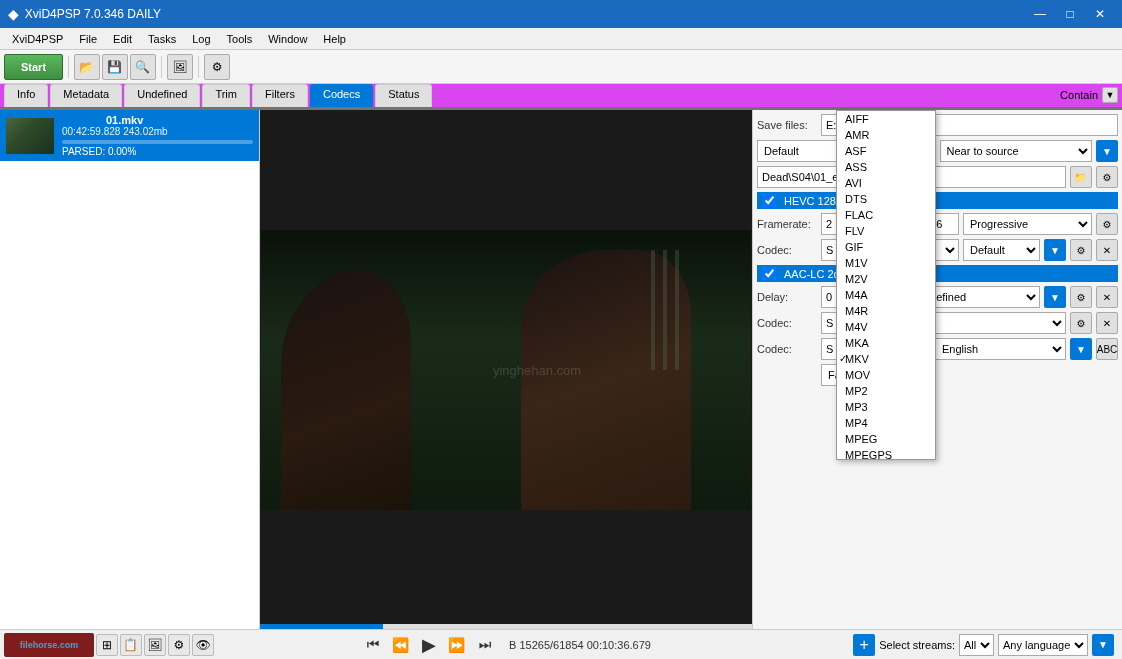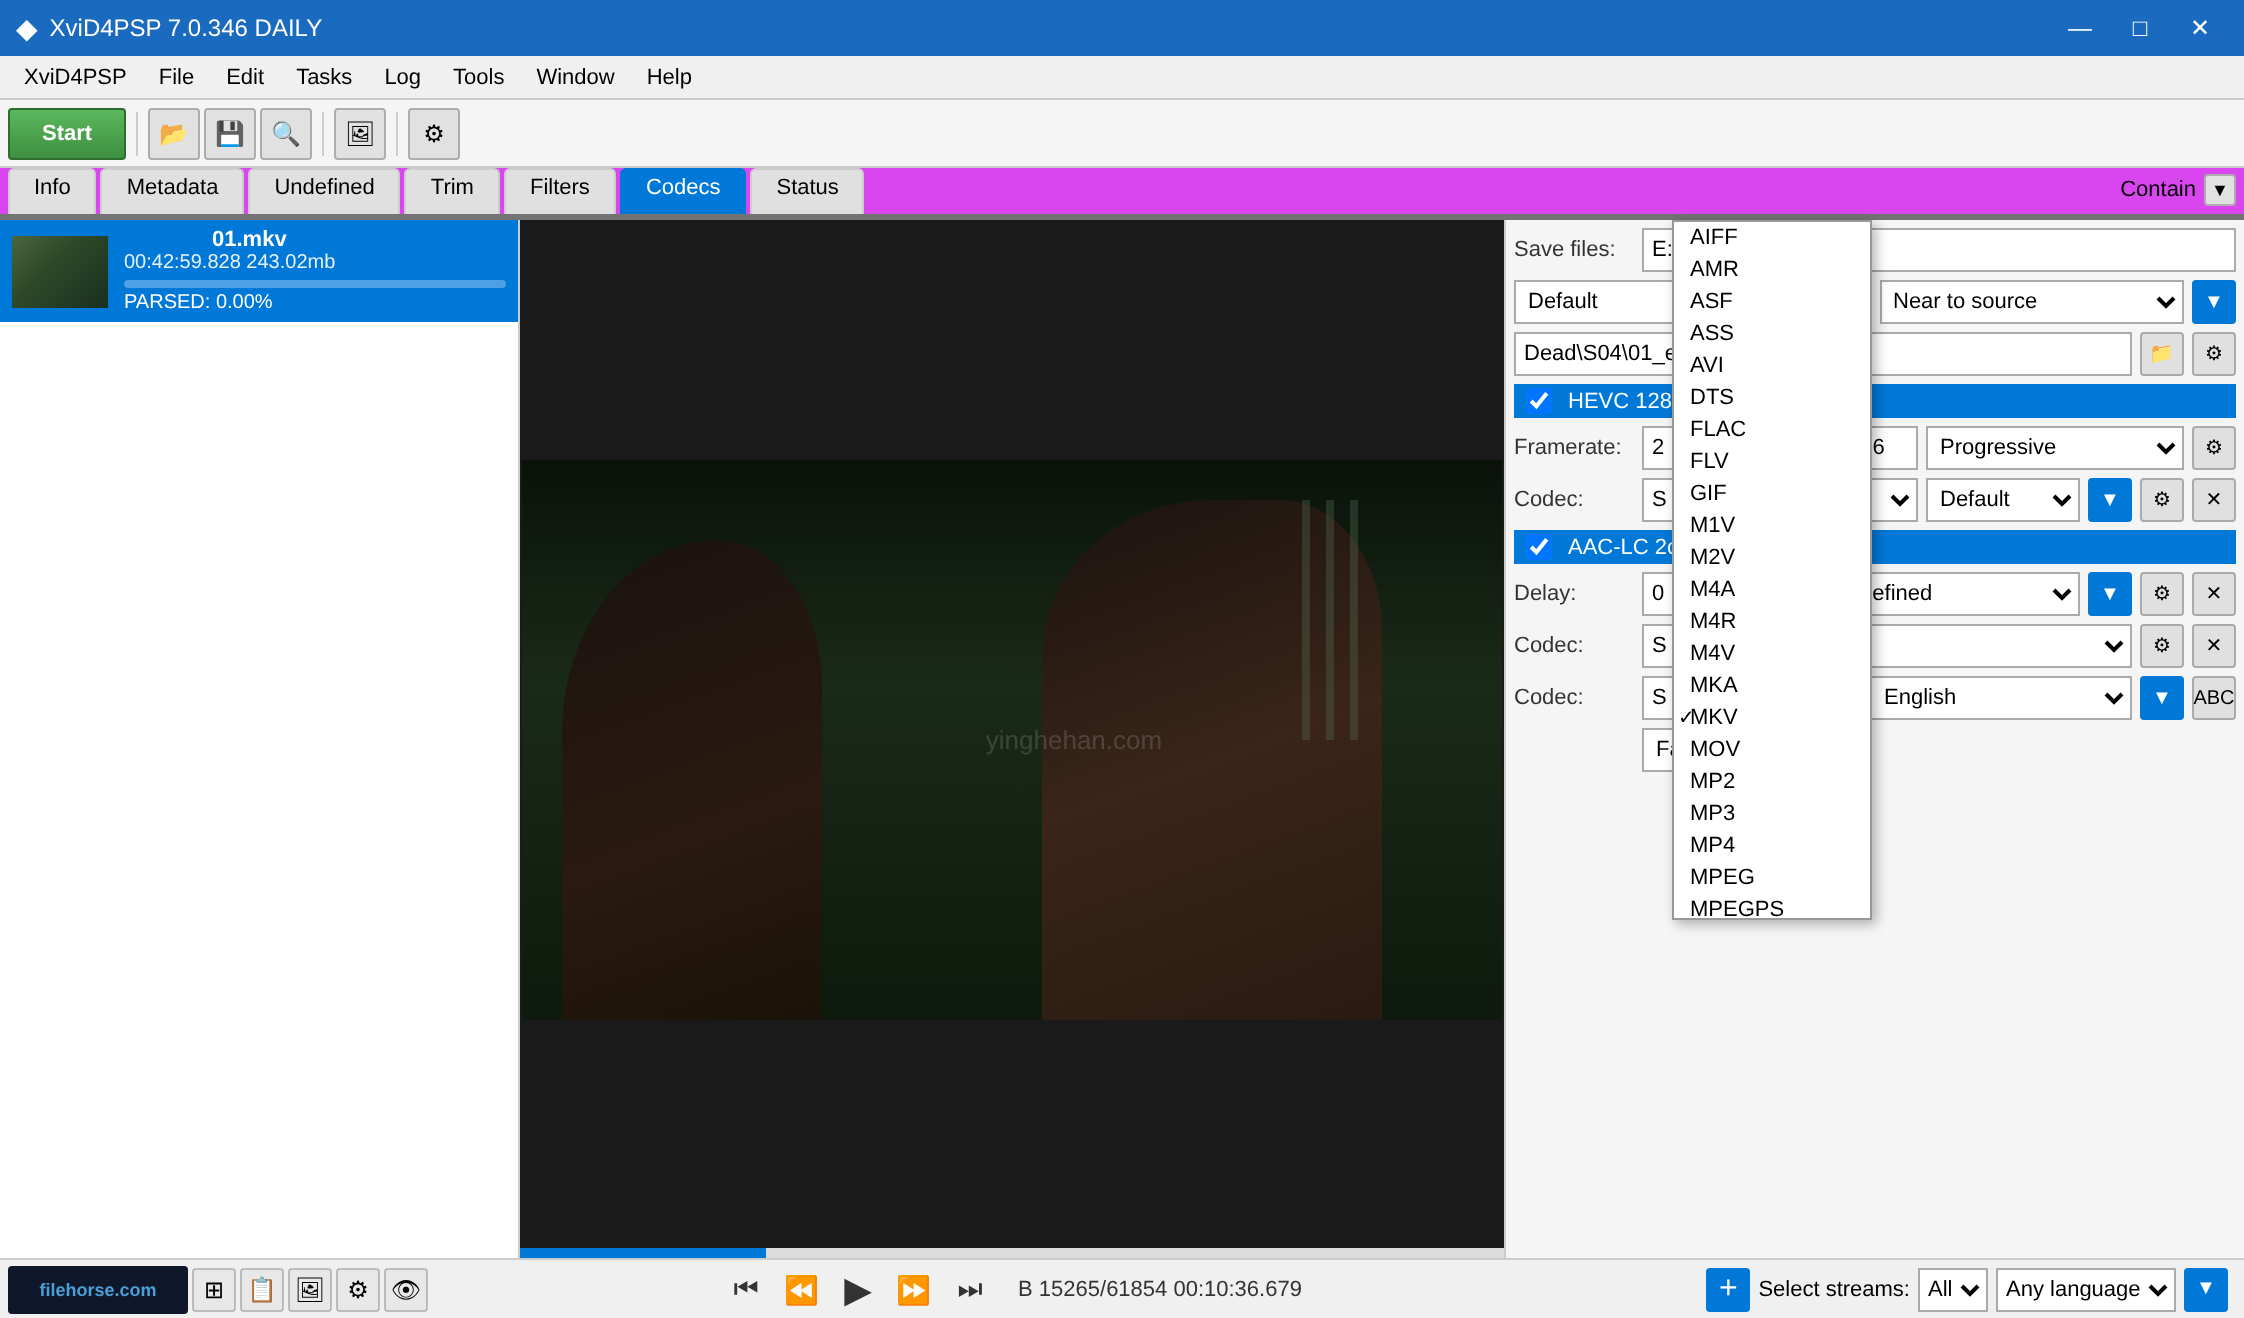--- a/index.html
+++ b/index.html
@@ -592,21 +592,21 @@
 
 </div>
 
 <div style="position:absolute;bottom:30px;left:260px;right:370px;height:5px;background:#ddd;">
   <div style="width:25%;height:100%;background:#0078d7;"></div>
 </div>
 
 <div class="bottom-toolbar">
   <div class="bt-left">
 
-    <div class="status-logo" style="width:90px;background:#0f172a;color:#4a9fd4;font-size:9px;border-radius:2px;display:flex;align-items:center;justify-content:center;">filehorse.com</div>
+    <div class="status-logo" style="width:90px;background:#7f1d1d;color:#4a9fd4;font-size:9px;border-radius:2px;display:flex;align-items:center;justify-content:center;">filehorse.com</div>
     <div class="bt-icon">⊞</div>
     <div class="bt-icon">📋</div>
     <div class="bt-icon">🖼</div>
     <div class="bt-icon">⚙</div>
     <div class="bt-icon">👁</div>
   </div>
   <div class="bt-center">
     <button class="player-btn">⏮</button>
     <button class="player-btn">⏪</button>
     <button class="player-btn" style="font-size:18px;">▶</button>

